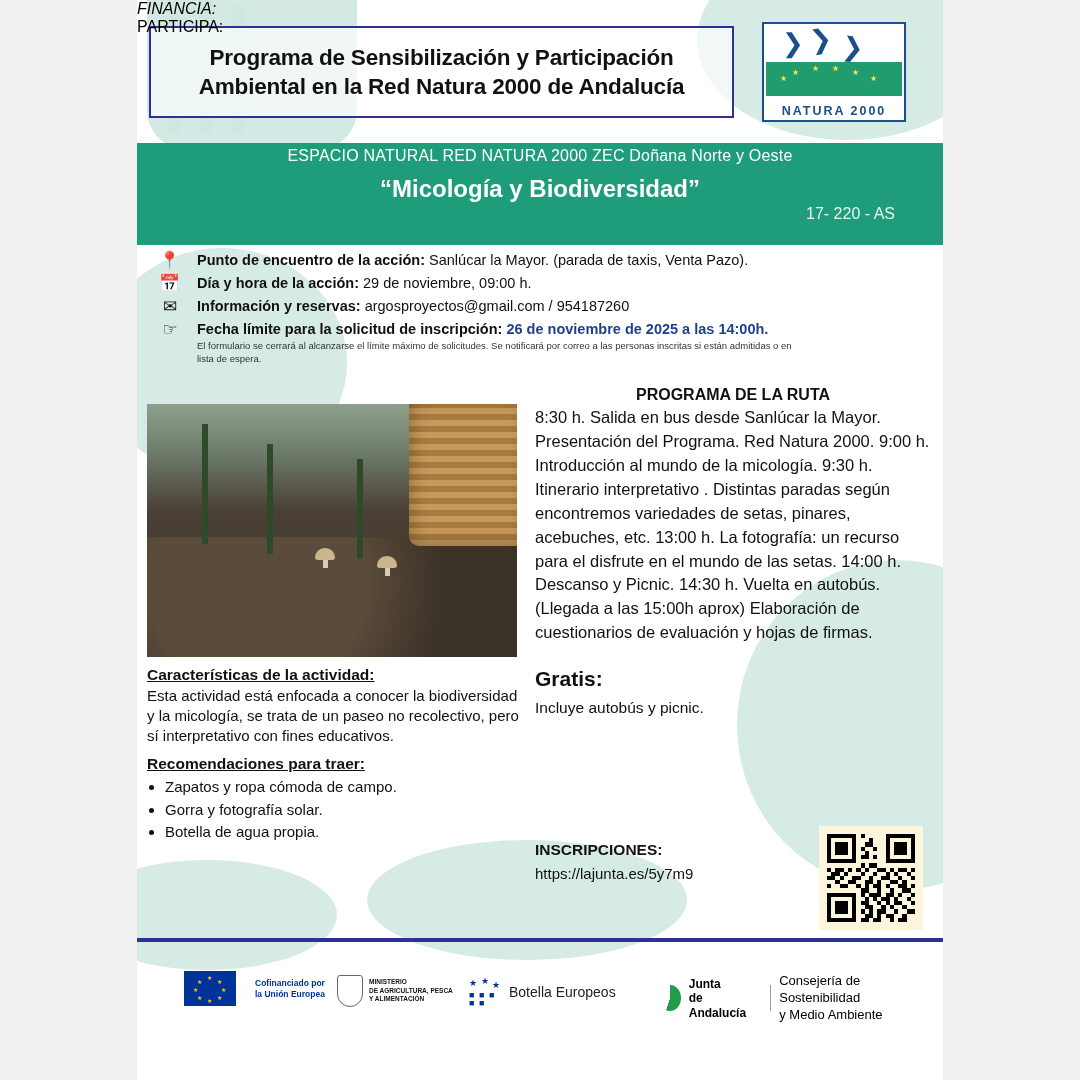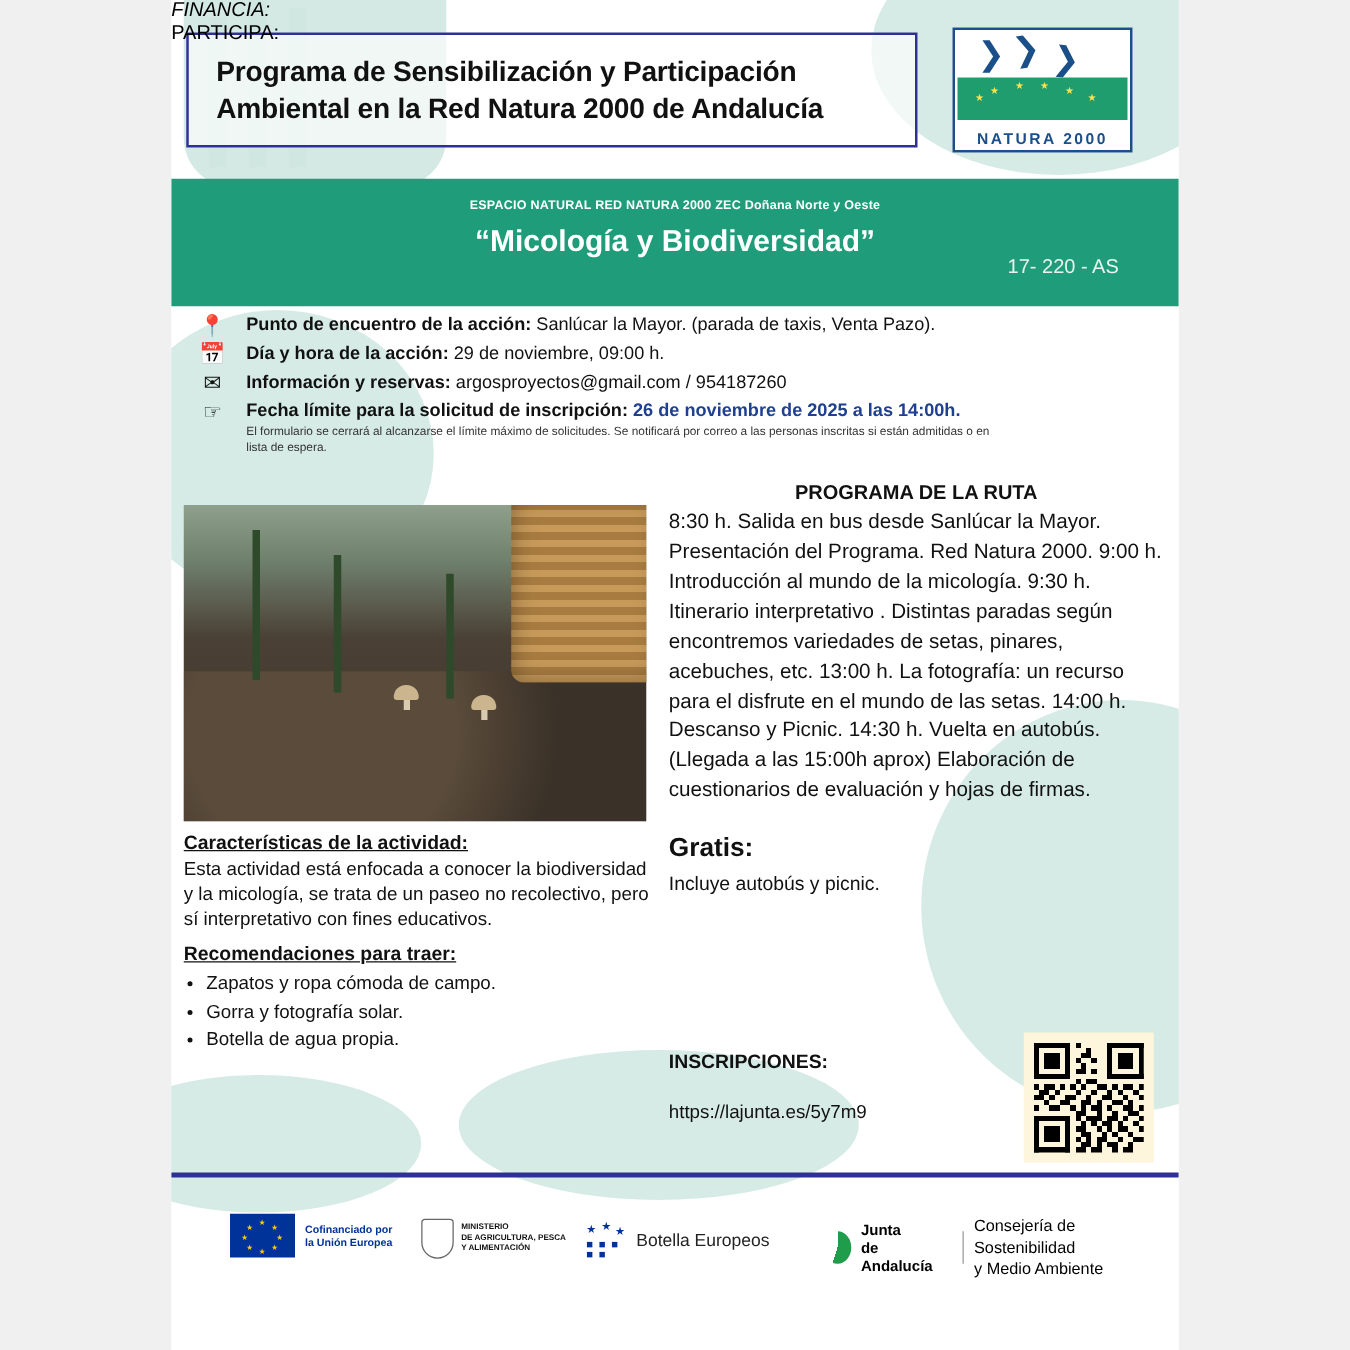--- a/index.html
+++ b/index.html
@@ -21,21 +21,21 @@
     background:#cfe7e0; opacity:.9;
     border-radius:0 0 40px 40px;
   }
   .bar {position:absolute;background:#cfe7e0;}
   .content { position:relative; z-index:2; }
 
   
   .titlebox {
     position:absolute; left:12px; top:26px; width:585px; height:92px;
     border:2px solid #2e3192; background:rgba(255,255,255,.65);
-    display:flex; align-items:center; padding:0 22px;
+    display:flex; align-items:center; padding:0 22px;text-align:center;
   }
   .titlebox h1 {
     margin:0; font-size:22.5px; line-height:1.3; color:#111; font-weight:bold;
     letter-spacing:-.2px;
   }
   .logo {
     position:absolute; left:625px; top:22px; width:144px; height:100px;
     border:2px solid #1a4f8a; background:#fff;
   }
   .logo .sky { position:absolute; inset:2px 2px 34px 2px; background:#fff; }
@@ -43,21 +43,21 @@
   .logo .lbl { position:absolute; bottom:2px; left:0; right:0; text-align:center;
     font-size:12.5px; letter-spacing:2px; color:#1a4f8a; font-weight:bold; }
   .bird { position:absolute; color:#1a4f8a; font-size:26px; line-height:1; }
   .star { position:absolute; color:#ffe14d; font-size:8px; }
 
   
   .band {
     position:absolute; left:0; top:143px; width:806px; height:102px; background:#1f9d7a;
     color:#fff; text-align:center;
   }
-  .band .l1 { padding-top:16px; font-size:10px; font-weight:bold; letter-spacing:.2px;}
+  .band .l1 { padding-top:4px; font-size:16px; font-weight:normal; letter-spacing:.2px;}
   .band .l2 { margin-top:10px; font-size:24px; font-weight:bold; }
   .band .l3 { margin-top:2px; font-size:14px; font-weight:bold; }
   .band .code { position:absolute; right:48px; top:62px; font-size:16px; color:#e9f4ef; }
 
   
   .info { position:absolute; left:0; top:252px; width:806px; padding:0 28px 0 60px; }
   .inforow { position:relative; margin-bottom:7px; font-size:14.5px; color:#111; }
   .inforow .ico { position:absolute; left:-40px; top:-2px; width:26px; text-align:center; font-size:17px; color:#111; }
   .inforow b { font-weight:bold; }
   .hl { color:#1f3f8f; font-weight:bold; }
@@ -92,27 +92,27 @@
   .organiza .s { font-size:13px; line-height:1.3; margin-top:2px; }
 
   
   .rightcol { position:absolute; left:398px; top:386px; width:396px; color:#111; }
   .rightcol .rt { text-align:center; font-weight:bold; font-size:16px; margin-bottom:2px; }
   .rightcol .ruta { font-size:16.5px; line-height:1.45; }
   .gratis { margin-top:22px; font-size:21px; font-weight:bold; }
   .incluye { margin-top:8px; font-size:15.5px; }
   .insc { position:absolute; left:0; top:455px; width:230px; }
   .insc .h { font-weight:bold; font-size:15.5px; }
-  .insc .u { font-size:15px; margin-top:22px; }
+  .insc .u { font-size:15px; margin-top:6px; }
   .qr { position:absolute; right:8px; top:440px; width:104px; height:104px; background:#fdf6dc; padding:8px; }
   .qrimg { width:100%; height:100%; }
 
   
   .rule { position:absolute; left:0; top:938px; width:806px; height:4px; background:#2e3192; }
-  .eu { position:absolute; left:47px; top:1035px; display:flex; align-items:center; gap:8px; }
+  .eu { position:absolute; left:47px; top:1035px; display:flex; align-items:center; gap:19px; }
   .euflag { width:52px; height:35px; background:#003399; position:relative; }
   .euflag .s { position:absolute; color:#ffcc00; font-size:6px; }
   .eutxt { font-size:8.5px; color:#003399; font-weight:bold; line-height:1.25; }
   .min { position:absolute; left:200px; top:1035px; display:flex; align-items:center; gap:6px; }
   .shield { width:26px; height:32px; background:#fff; border:1px solid #666;
      border-radius:3px 3px 13px 13px; }
   .mintxt { font-size:6.5px; color:#111; line-height:1.35; font-weight:bold;}
   .fe { position:absolute; left:330px; top:1038px; display:flex; align-items:center; gap:8px;}
   .festars { width:34px; height:28px; position:relative; }
   .festars .s { position:absolute; color:#003399; font-size:9px; }

